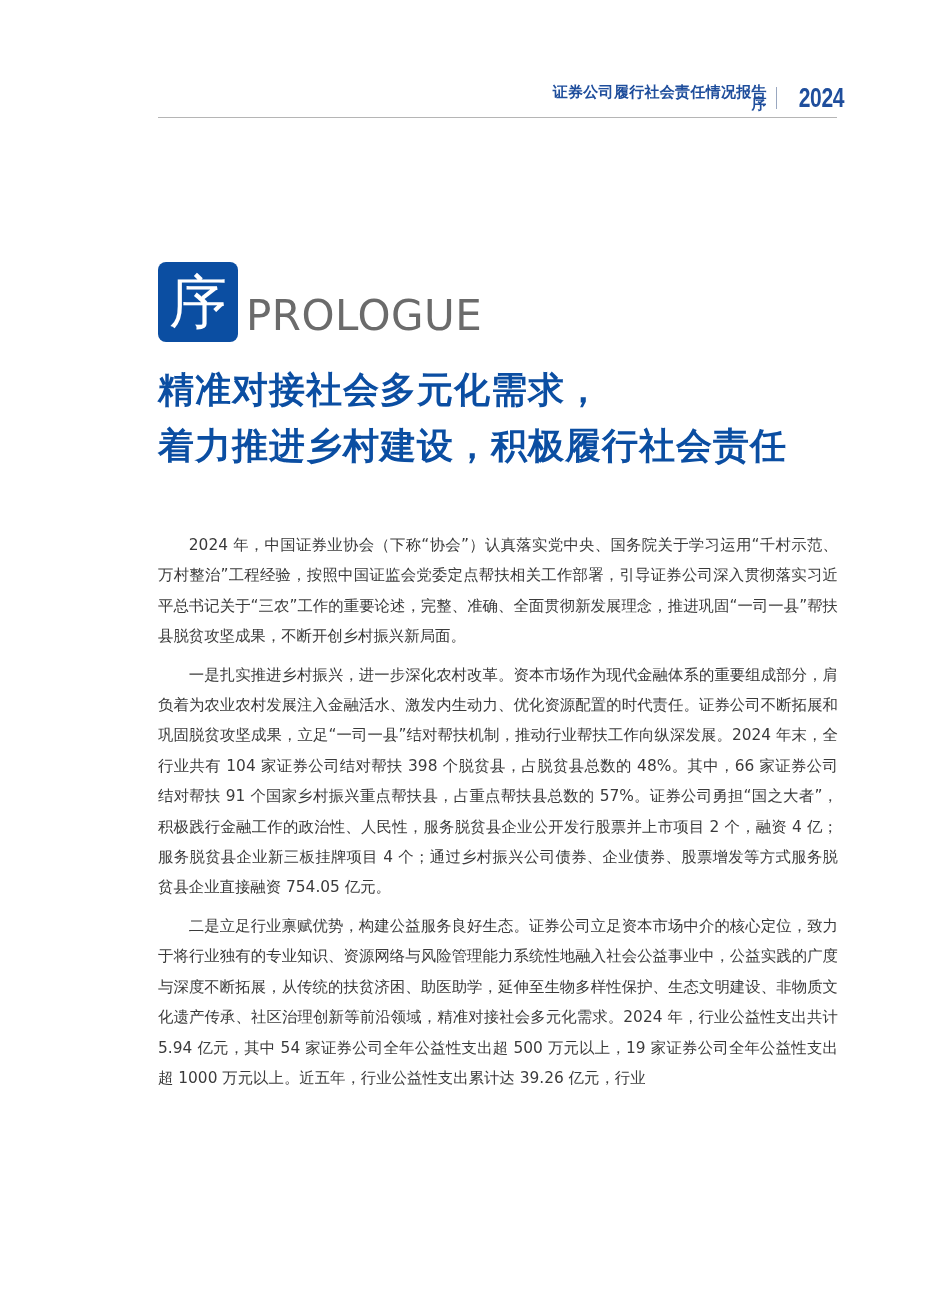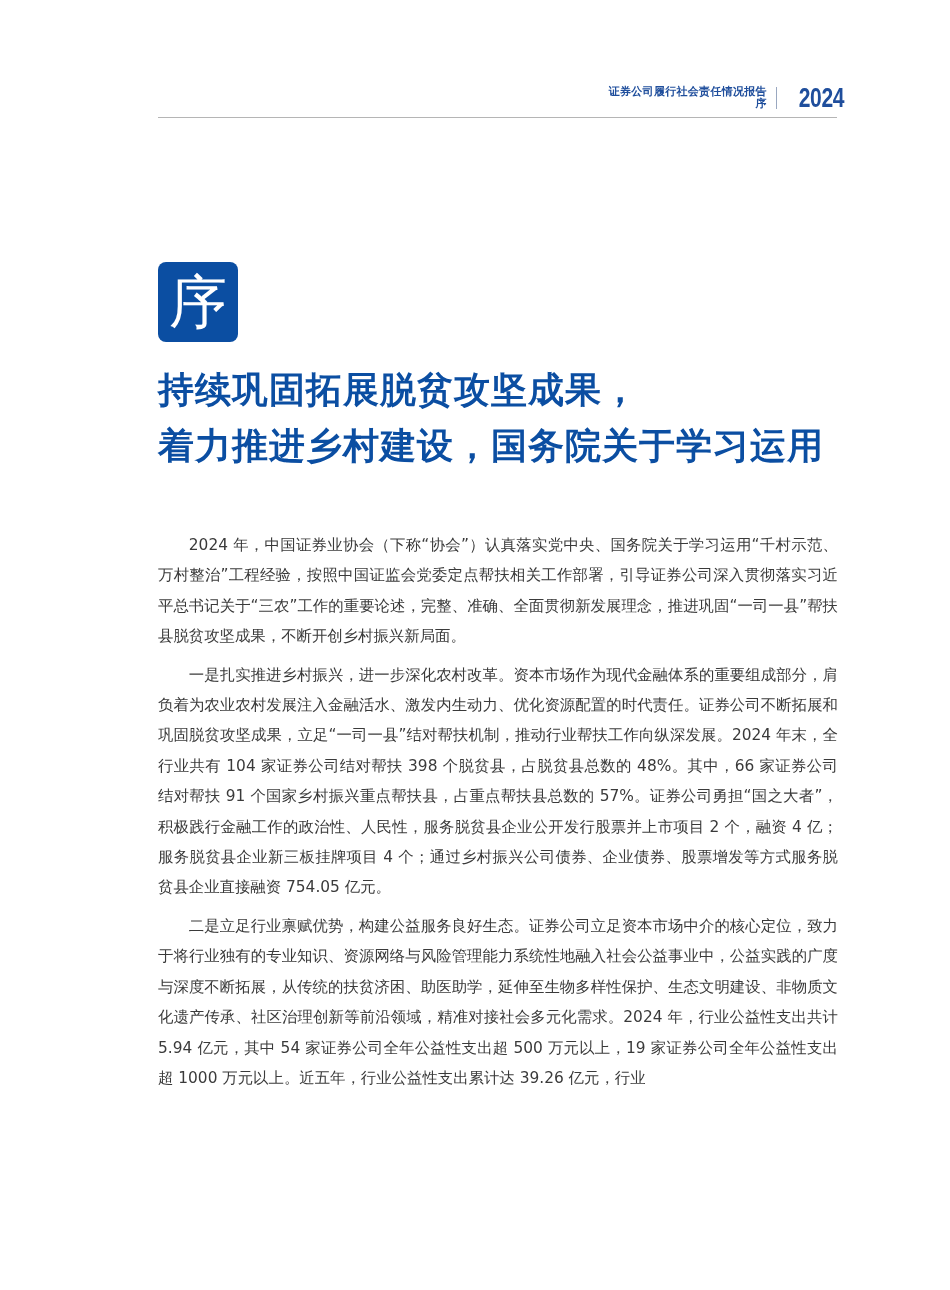--- a/index.html
+++ b/index.html
@@ -28,21 +28,21 @@
       top: 6px;
       display: flex;
       align-items: center;
     }
     .header-text {
       display: flex;
       flex-direction: column;
       align-items: flex-end;
       color: #1f4e9c;
       font-weight: bold;
-      font-size: 11px;
+      font-size: 15px;
       line-height: 12px;
       letter-spacing: 0.3px;
     }
     .header-divider {
       width: 1px;
       height: 22px;
       background: #9aa8c0;
       margin: 0 9px 0 9px;
     }
     .header-year {
@@ -123,24 +123,25 @@
       <span>证券公司履行社会责任情况报告</span>
       <span>序</span>
     </div>
     <div class="header-divider"></div>
     <div class="header-year">2024</div>
   </div>
 </div>
 
 <div class="title-block">
   <div class="xu-box">序</div>
+  <div class="prologue">PROLOGUE</div>
 </div>
 
 <div class="headline">
-  <div>持续巩固拓展脱贫攻坚成果，</div>
-  <div>着力推进乡村建设，国务院关于学习运用</div>
+  <div>精准对接社会多元化需求，</div>
+  <div>着力推进乡村建设，积极履行社会责任</div>
 </div>
 
 <div class="body-text">
   <p>2024 年，中国证券业协会（下称“协会”）认真落实党中央、国务院关于学习运用“千村示范、万村整治”工程经验，按照中国证监会党委定点帮扶相关工作部署，引导证券公司深入贯彻落实习近平总书记关于“三农”工作的重要论述，完整、准确、全面贯彻新发展理念，推进巩固“一司一县”帮扶县脱贫攻坚成果，不断开创乡村振兴新局面。</p>
   <p>一是扎实推进乡村振兴，进一步深化农村改革。资本市场作为现代金融体系的重要组成部分，肩负着为农业农村发展注入金融活水、激发内生动力、优化资源配置的时代责任。证券公司不断拓展和巩固脱贫攻坚成果，立足“一司一县”结对帮扶机制，推动行业帮扶工作向纵深发展。2024 年末，全行业共有 104 家证券公司结对帮扶 398 个脱贫县，占脱贫县总数的 48%。其中，66 家证券公司结对帮扶 91 个国家乡村振兴重点帮扶县，占重点帮扶县总数的 57%。证券公司勇担“国之大者”，积极践行金融工作的政治性、人民性，服务脱贫县企业公开发行股票并上市项目 2 个，融资 4 亿；服务脱贫县企业新三板挂牌项目 4 个；通过乡村振兴公司债券、企业债券、股票增发等方式服务脱贫县企业直接融资 754.05 亿元。</p>
   <p>二是立足行业禀赋优势，构建公益服务良好生态。证券公司立足资本市场中介的核心定位，致力于将行业独有的专业知识、资源网络与风险管理能力系统性地融入社会公益事业中，公益实践的广度与深度不断拓展，从传统的扶贫济困、助医助学，延伸至生物多样性保护、生态文明建设、非物质文化遗产传承、社区治理创新等前沿领域，精准对接社会多元化需求。2024 年，行业公益性支出共计 5.94 亿元，其中 54 家证券公司全年公益性支出超 500 万元以上，19 家证券公司全年公益性支出超 1000 万元以上。近五年，行业公益性支出累计达 39.26 亿元，行业</p>
 </div>
 
 </body></html>

